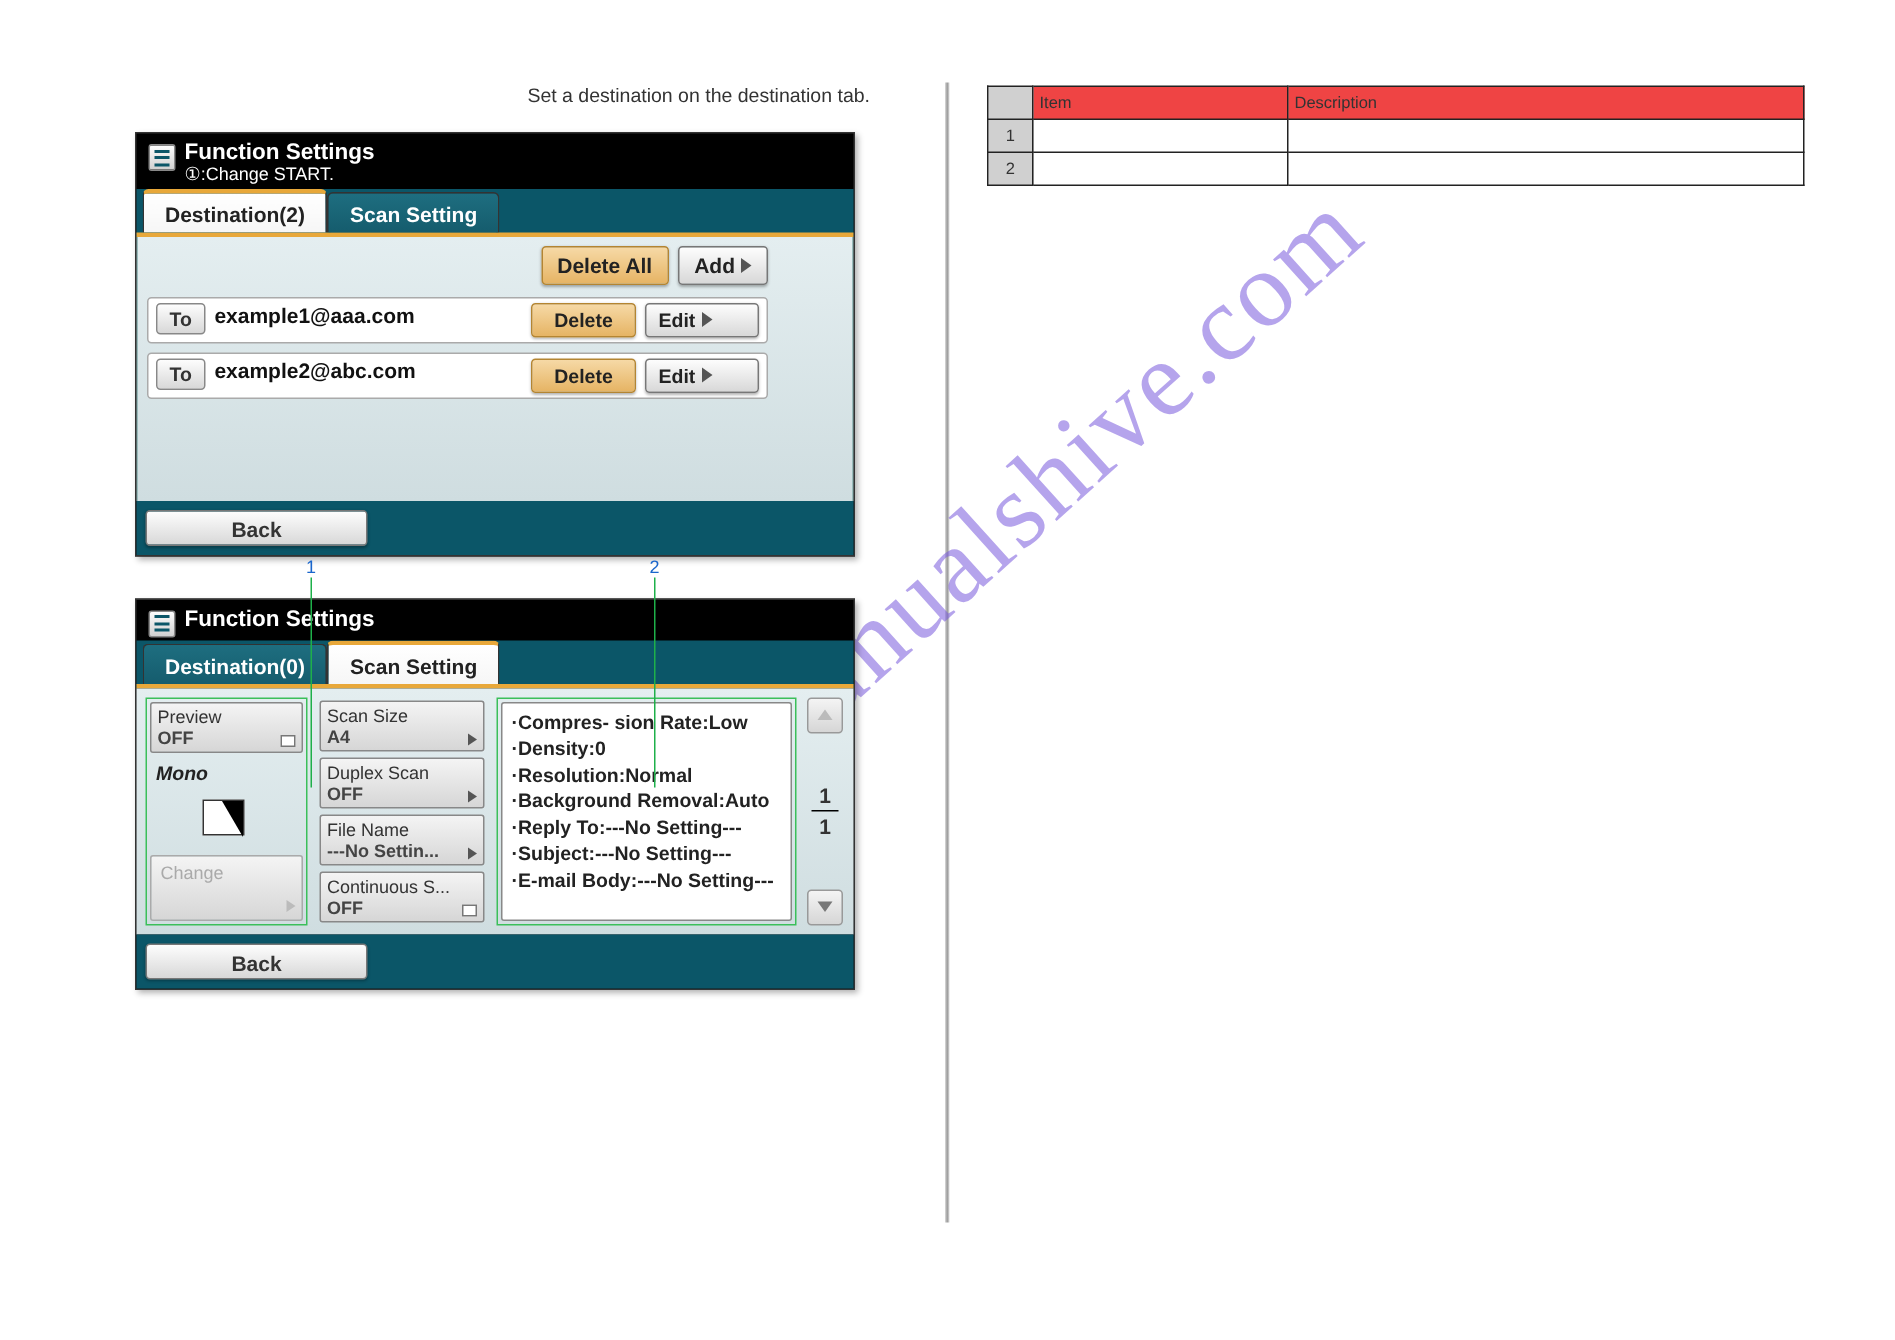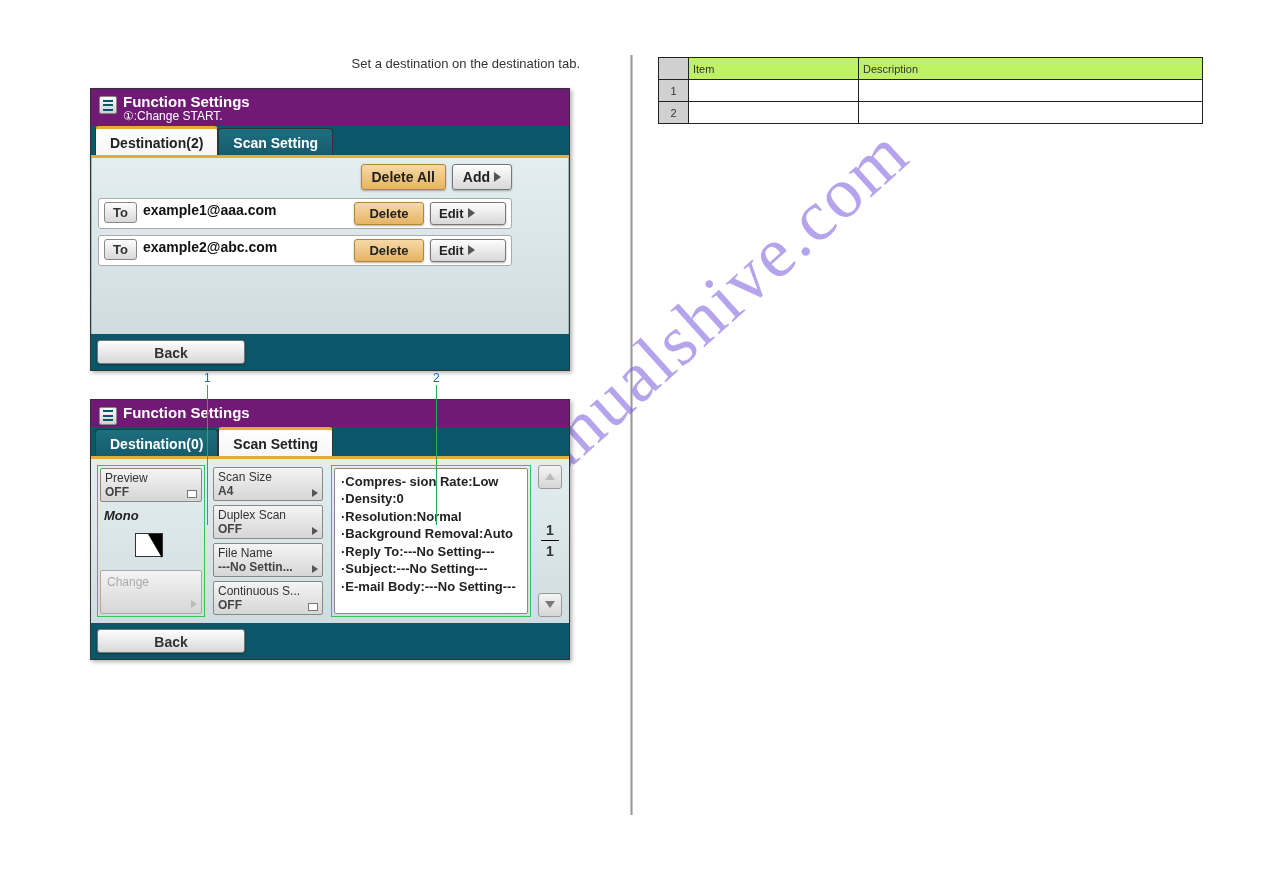--- a/index.html
+++ b/index.html
@@ -37,21 +37,21 @@
   .intro-text {
     font-size: 13px;
     margin-bottom: 15px;
     line-height: 1.4;
     text-align: right;
   }
 
   
   .device-panel {
     width: 480px;
-    background: #701a75;
+    background: #000000;
     border: 1px solid #333;
     box-shadow: 2px 2px 4px rgba(0,0,0,0.3);
   }
   .panel-header {
     display: flex;
     align-items: flex-start;
     padding: 5px 8px 2px 8px;
     color: #fff;
   }
   .hdr-icon {
@@ -260,21 +260,21 @@
     margin-top: 2px;
     margin-left: 5px;
   }
   .spec-table th, .spec-table td {
     border: 1px solid #222;
     font-size: 11px;
     text-align: left;
     padding: 0 4px;
   }
   .spec-table th {
-    background: #bef264;
+    background: #ef4444;
     font-weight: normal;
   }
   .spec-table .c0 { width: 30px; background: #d0d0d0; text-align: center; }
   .spec-table th.c0 { height: 22px; }
   .spec-table th.c1 { width: 170px; }
   .spec-table td.cell { height: 22px; }
 
   
   .watermark {
     position: absolute;

